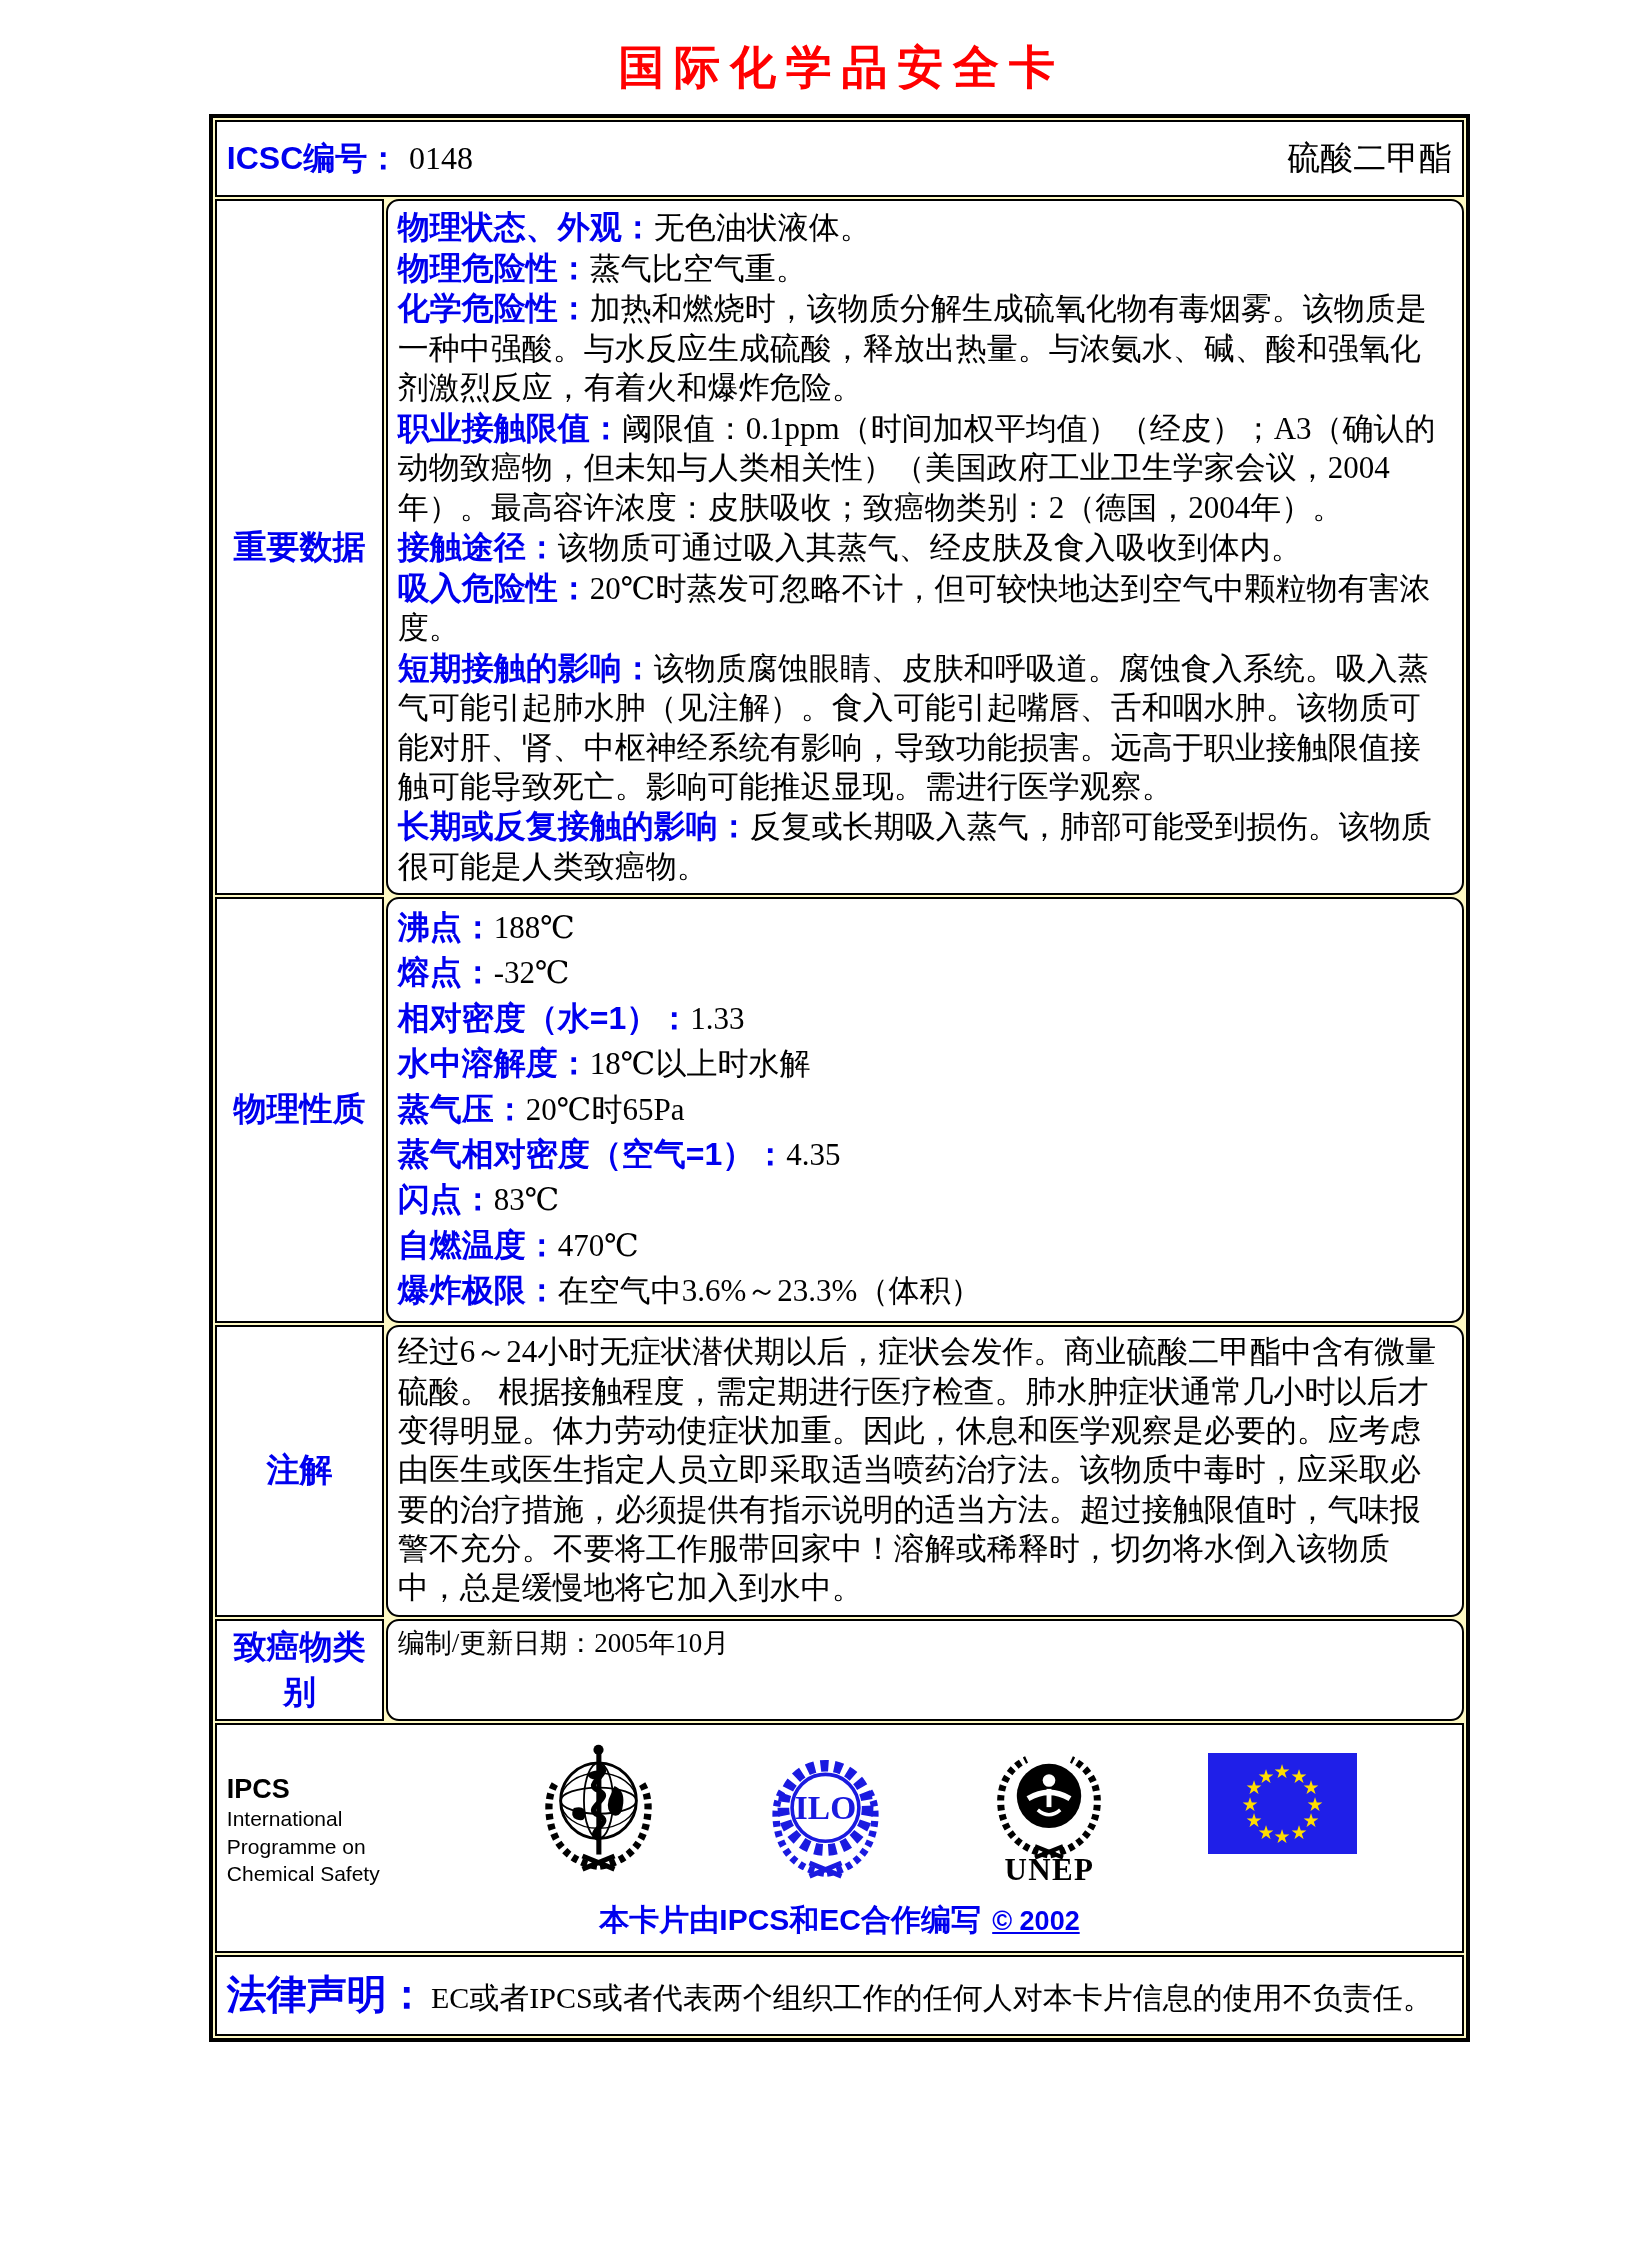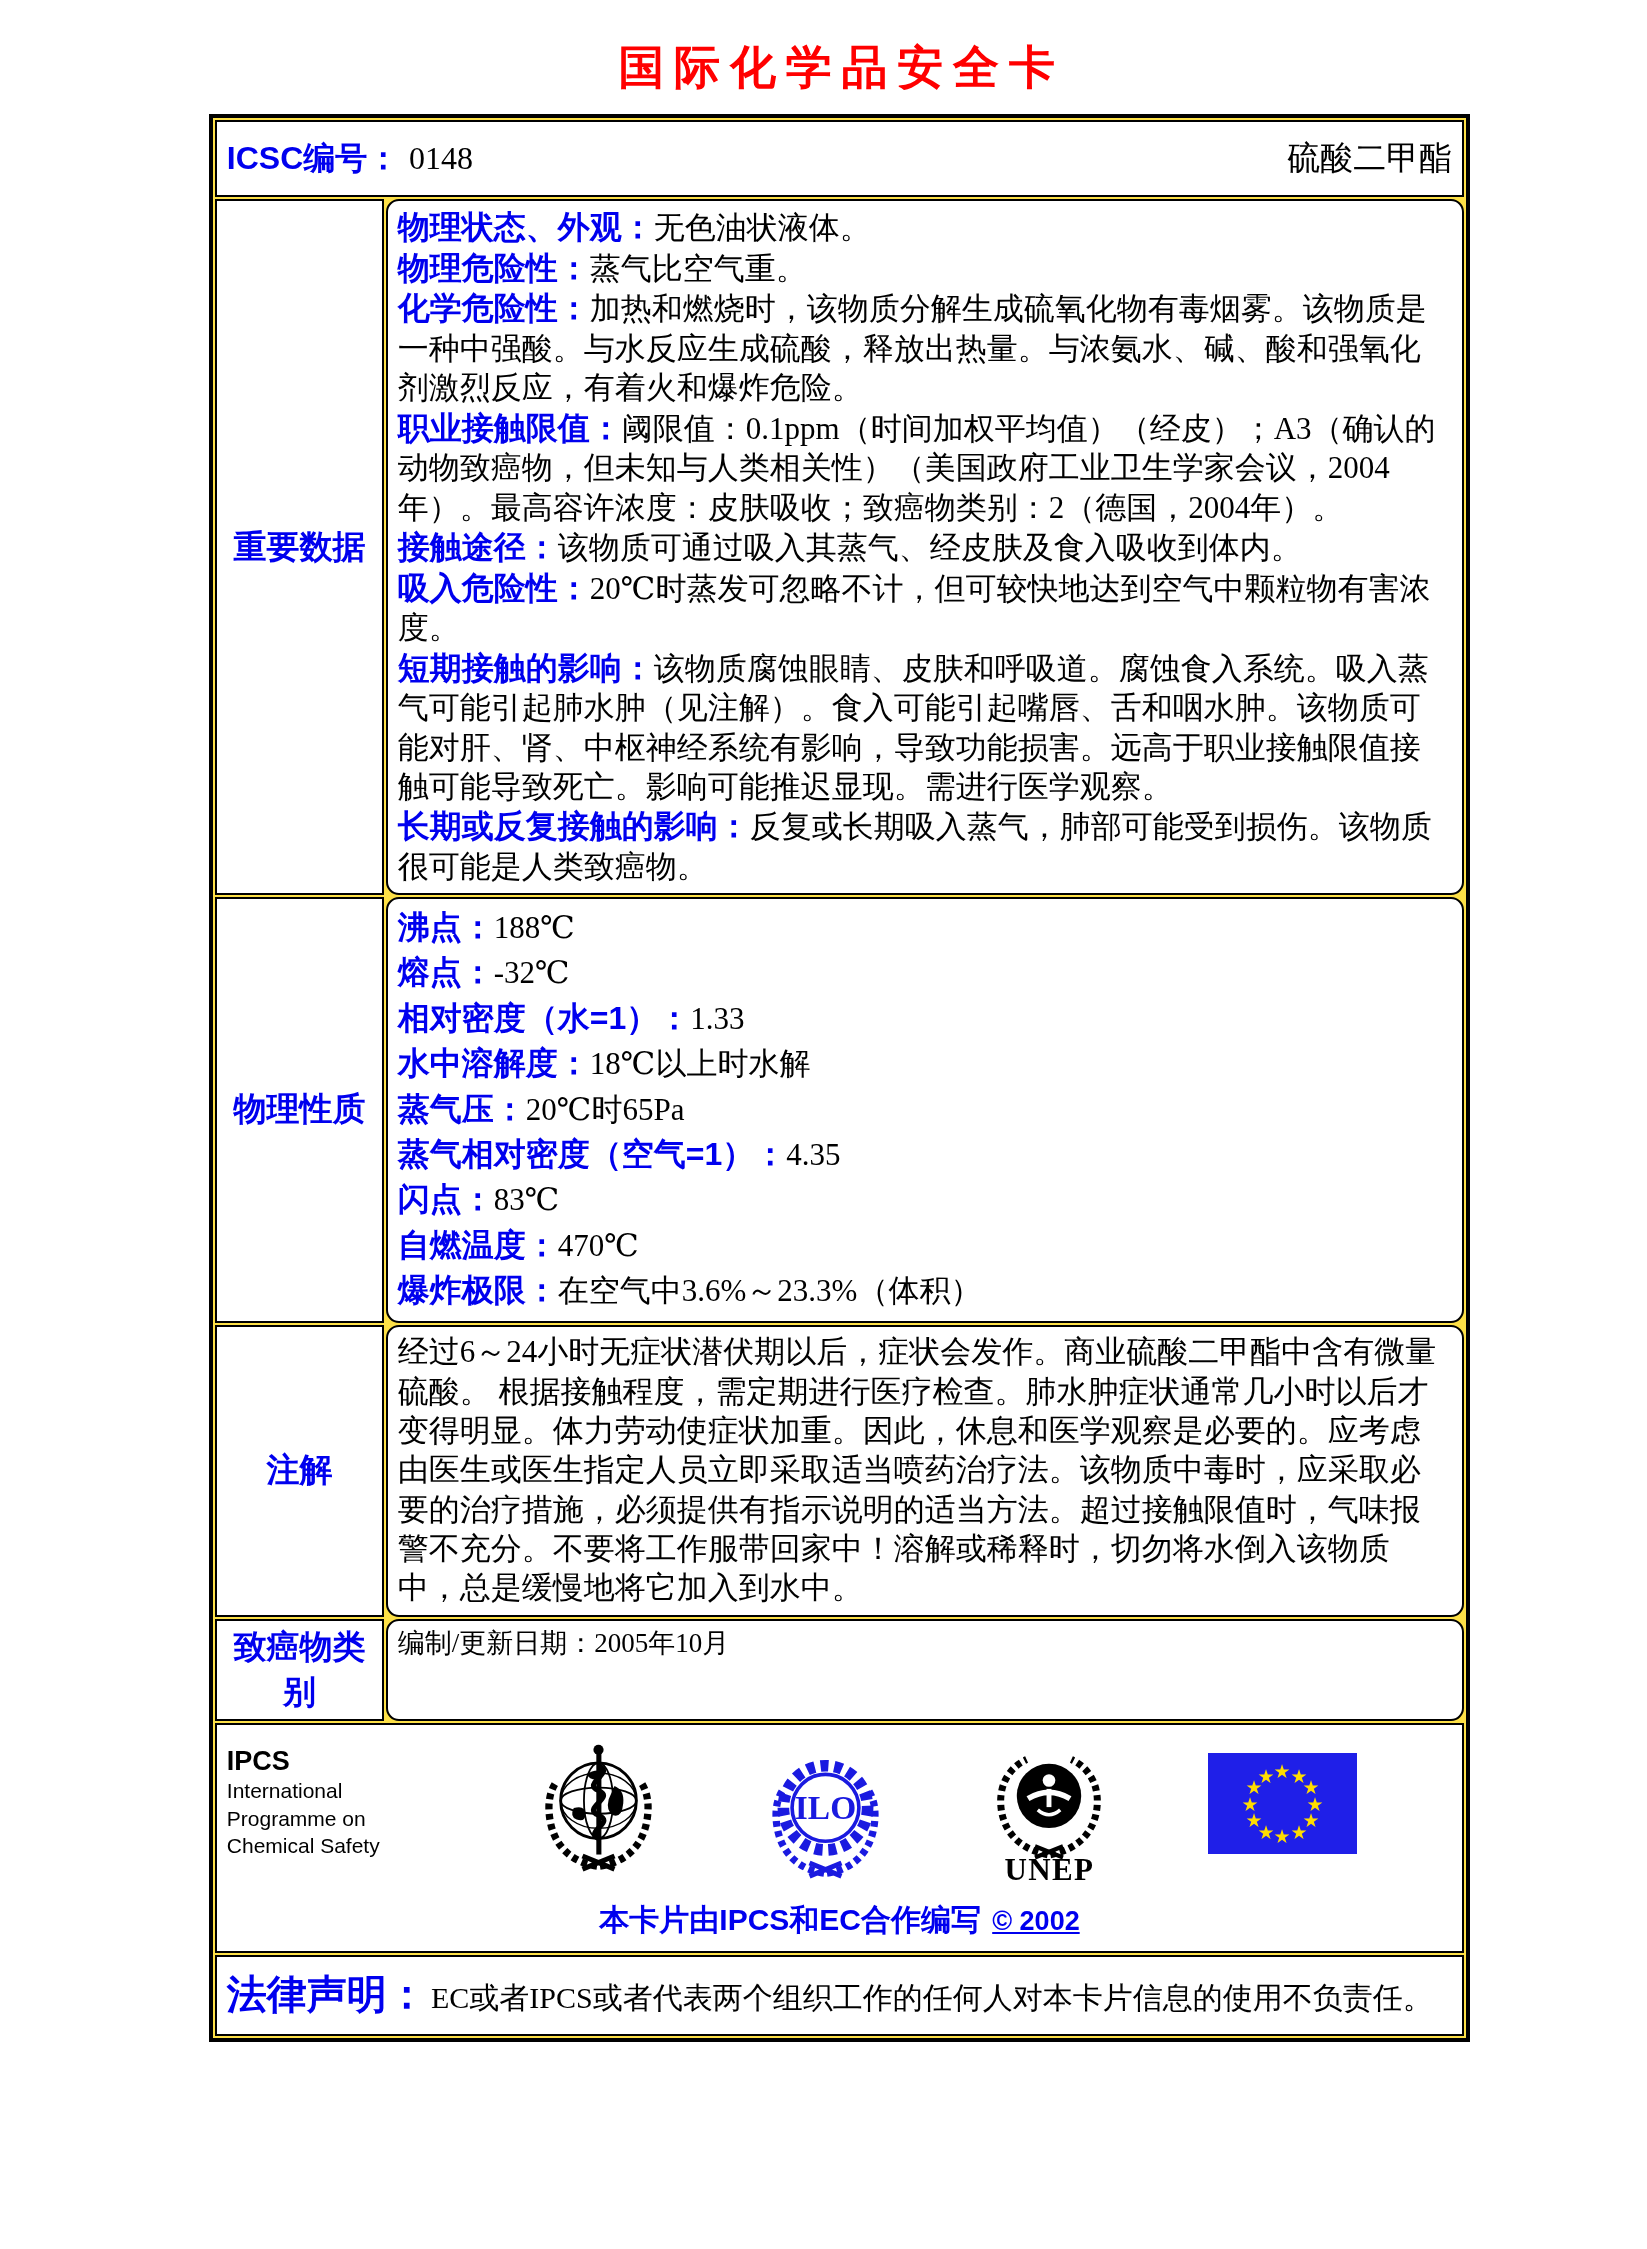--- a/index.html
+++ b/index.html
@@ -9,21 +9,21 @@
     color:#000;
   }
   .page-title{
     position:absolute;top:37px;left:211px;width:1261px;
     text-align:center;font-size:46px;font-weight:bold;color:#ff0000;
     letter-spacing:9.8px;font-family:"Liberation Serif","DejaVu Serif",serif;
   }
   table.card{
     position:absolute;left:209px;top:114px;width:1261px;
     border:4.2px solid #000;border-collapse:separate;border-spacing:2.1px;
-    table-layout:fixed;background:#fde047;
+    table-layout:fixed;background:#fef9c3;
   }
   col.hdrcol{width:169px;}
   td,th{border:2.1px solid #000;vertical-align:top;background:#fff;padding:0;}
   th.rowhead{
     vertical-align:middle;text-align:center;
     font-family:"Liberation Sans","DejaVu Sans",sans-serif;
     font-weight:bold;color:#0000ee;font-size:33px;padding:4.2px 2.8px;
   }
   .cellpad{padding:5.6px 11.2px 7px 9.8px;border-radius:13px;}
   .toprow{
@@ -44,21 +44,21 @@
   .chem-name{font-size:33px;color:#000;}
   .envline{font-size:31px;line-height:1.3;min-height:41px;}
   .addline{font-size:27px;line-height:1.3;min-height:41px;}
   .logos-row{
     display:flex;align-items:flex-start;justify-content:space-between;
     padding:15.5px 105px 0 9.8px;min-height:148px;
   }
   .ipcs-block{padding-top:4.2px;width:211px;}
   .ipcs-acronym{
     font-family:"Liberation Sans","DejaVu Sans",sans-serif;
-    font-weight:bold;font-size:27px;line-height:1.2;
+    font-weight:bold;font-size:27px;line-height:1.2;margin-top:28px;
   }
   .ipcs-line{
     font-family:"Liberation Sans","DejaVu Sans",sans-serif;
     font-size:21px;line-height:1.3;
   }
   .logo-box{display:flex;flex-direction:column;align-items:center;}
   .unep-caption{
     font-family:"Liberation Serif","DejaVu Serif",serif;
     font-weight:bold;font-size:31px;letter-spacing:1.4px;margin-top:-9.8px;
   }

